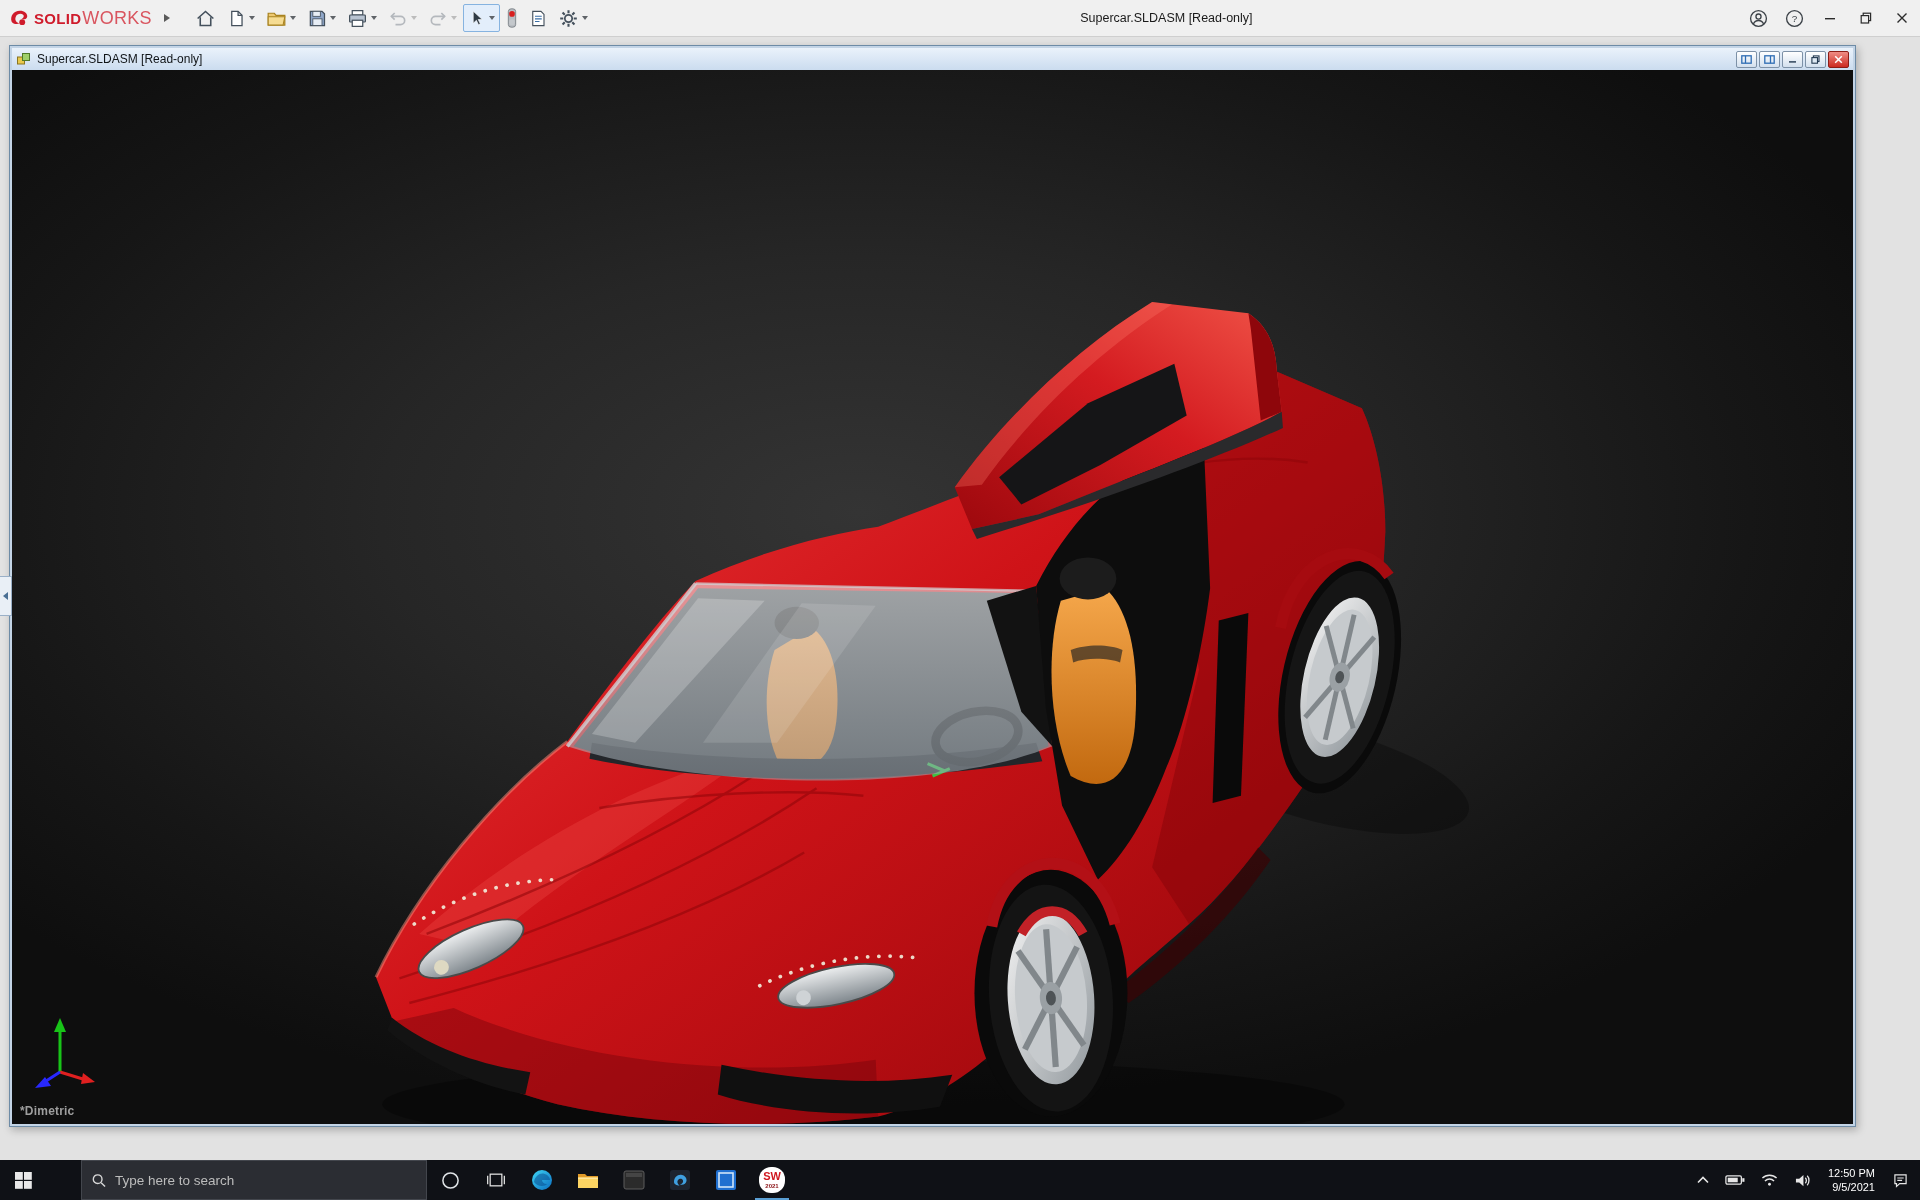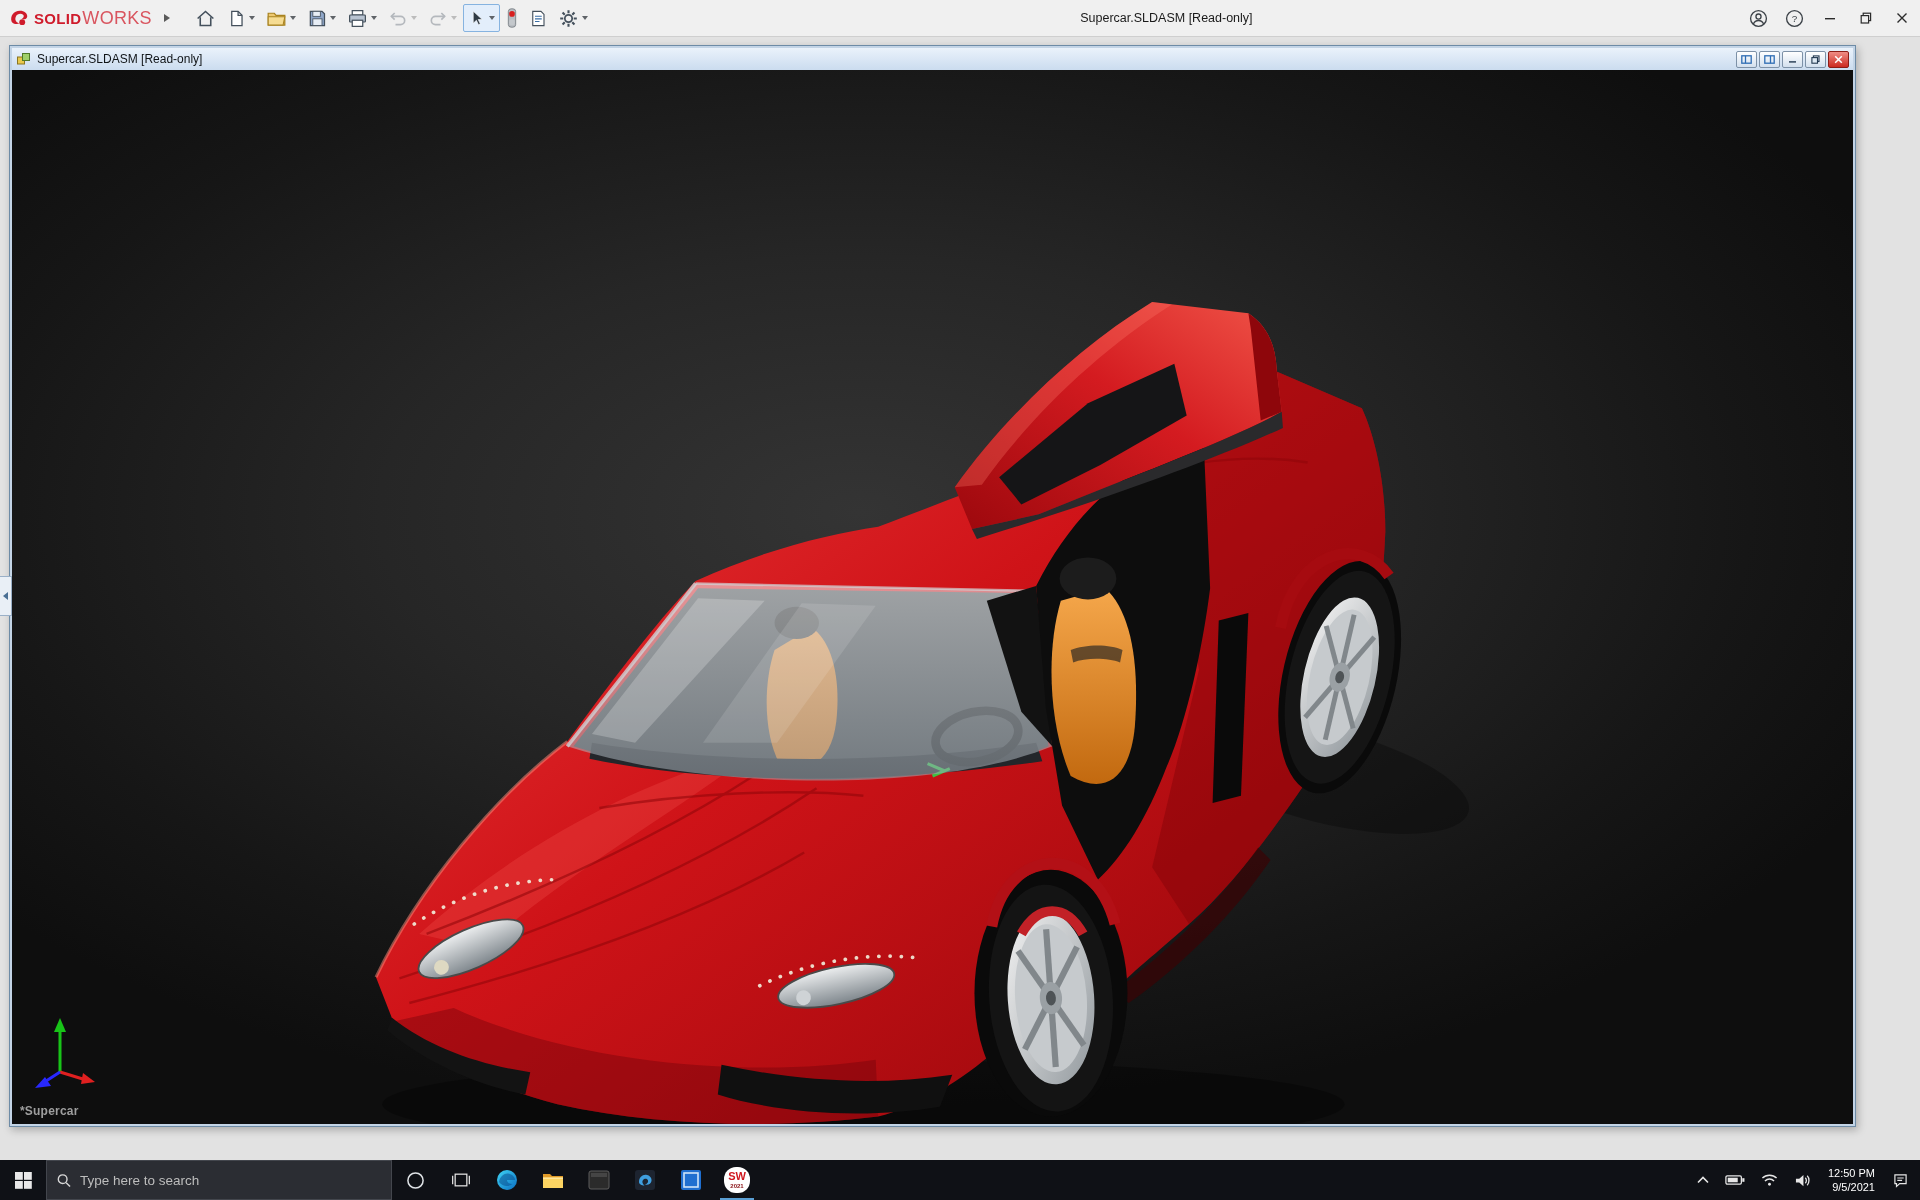--- a/index.html
+++ b/index.html
@@ -35,21 +35,21 @@
   .view-label{position:absolute;left:8px;bottom:6px;font-size:12px;font-weight:700;color:#9e9e9e;letter-spacing:.2px;}
 
   
   .fm-tab{position:absolute;left:0;top:539px;width:12px;height:40px;background:#e9eff6;border:1px solid #9ab0c8;border-left:none;display:flex;align-items:center;justify-content:center;z-index:5;}
   .fm-chevron{width:0;height:0;border-top:4px solid transparent;border-bottom:4px solid transparent;border-right:5px solid #4a6f94;}
 
   
   .taskbar{position:absolute;left:0;bottom:0;width:1920px;height:40px;background:#0f1116;display:flex;align-items:stretch;z-index:10;}
   .tb-cell{width:46px;height:40px;display:flex;align-items:center;justify-content:center;position:relative;border:none;background:transparent;padding:0;}
   .tb-cell.running::after{content:"";position:absolute;left:6px;right:6px;bottom:0;height:2px;background:#5a9fd4;}
-  .search{width:346px;height:40px;background:#2b2d33;border:1px solid #43464d;display:flex;align-items:center;padding:8px 10px;gap:9px;}
+  .search{width:346px;height:40px;background:#2b2d33;border:1px solid #43464d;display:flex;align-items:center;padding:8px 10px;gap:9px;margin-left:35px;}
   .search input{background:transparent;border:none;outline:none;color:#cfcfcf;font-size:13.5px;width:100%;font-family:"Liberation Sans",sans-serif;}
   .search input::placeholder{color:#bdbdbd;}
   .tray{margin-left:auto;display:flex;align-items:center;gap:2px;padding-right:4px;}
   .tray-btn{height:40px;display:flex;align-items:center;justify-content:center;border:none;background:transparent;padding:0 7px;}
   .clock{color:#ffffff;font-size:11px;text-align:right;line-height:1.3;padding:0 8px;}
   .sw-badge{width:26px;height:26px;background:#ffffff;border-radius:12px;display:flex;flex-direction:column;align-items:center;justify-content:center;line-height:1;}
   .sw-letters{color:#d01820;font-weight:700;font-size:11px;}
   .sw-year{color:#8a1014;font-size:6px;font-weight:700;margin-top:1px;}
 </style>
 </head>
@@ -384,21 +384,21 @@
 
         <svg class="triad" width="70" height="80" viewBox="0 0 70 80">
           <line x1="30" y1="62" x2="30" y2="18" stroke="#18c418" stroke-width="3"></line>
           <path d="M 30 8 L 24 22 L 36 22 Z" fill="#18c418"></path>
           <line x1="30" y1="62" x2="56" y2="70" stroke="#e02020" stroke-width="3"></line>
           <path d="M 65 72 L 53 63 L 51 74 Z" fill="#e02020"></path>
           <line x1="30" y1="62" x2="13" y2="73" stroke="#2828ff" stroke-width="3"></line>
           <path d="M 5 78 L 15 67 L 21 76 Z" fill="#2828ff"></path>
         </svg>
 
-        <span class="view-label">*Supercar</span>
+        <span class="view-label">*Dimetric</span>
       </div>
     </section>
   </div>
 
   <footer class="taskbar">
     <button class="tb-cell">
       <svg width="17" height="17" viewBox="0 0 17 17" fill="#e8e8e8">
           <rect x="0" y="0" width="7.8" height="7.8"></rect>
           <rect x="9" y="0" width="7.8" height="7.8"></rect>
           <rect x="0" y="9" width="7.8" height="7.8"></rect>

